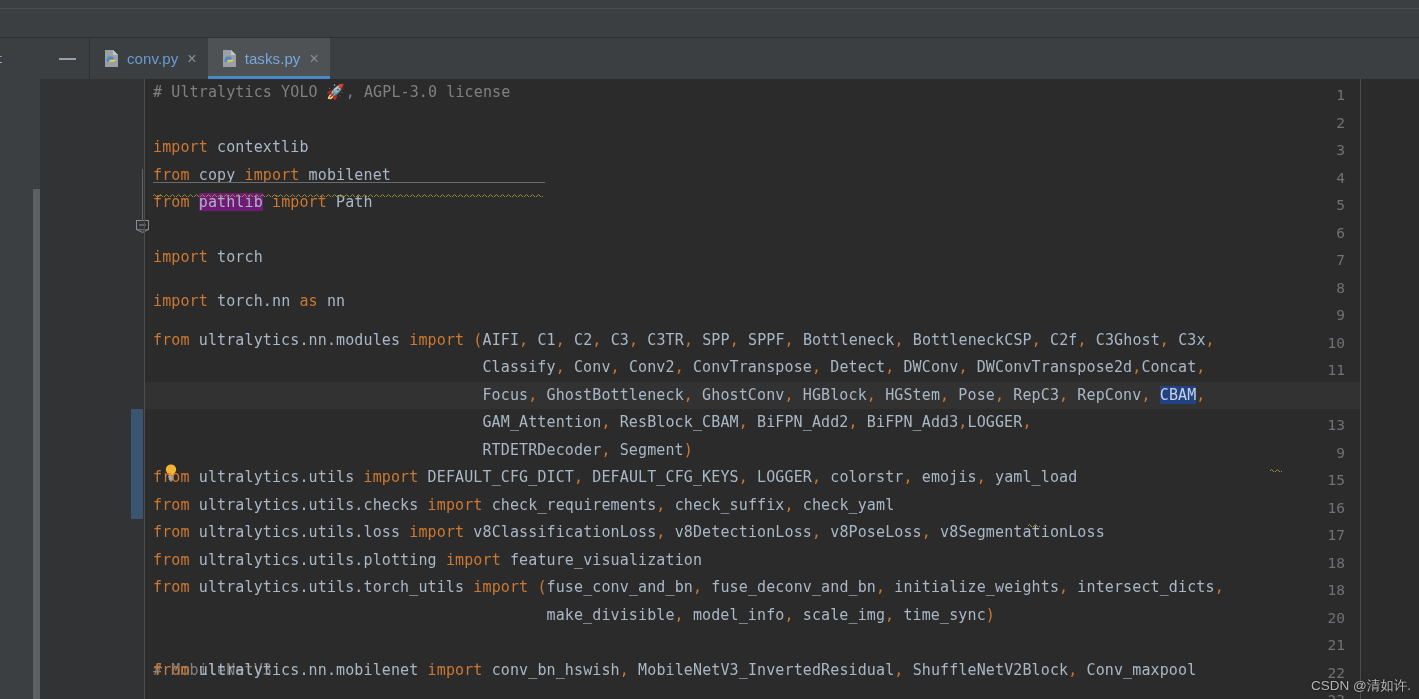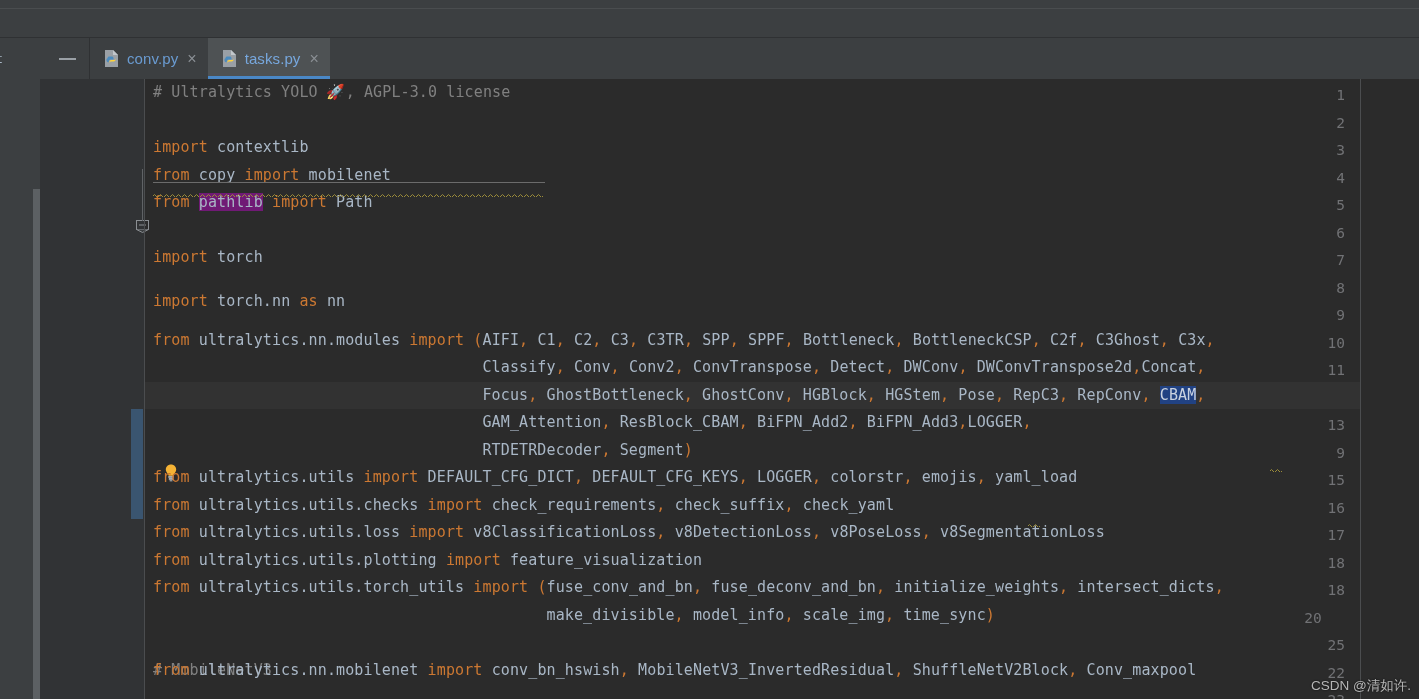--- a/index.html
+++ b/index.html
@@ -312,22 +312,22 @@
         <div class="lineno" style="top: 250.5px;">10</div>
         <div class="lineno" style="top: 278px;">11</div>
         <div class="lineno current" style="top: 305.5px;">12</div>
         <div class="lineno" style="top: 333px;">13</div>
         <div class="lineno" style="top: 360.5px;">9</div>
         <div class="lineno" style="top: 388px;">15</div>
         <div class="lineno" style="top: 415.5px;">16</div>
         <div class="lineno" style="top: 443px;">17</div>
         <div class="lineno" style="top: 470.5px;">18</div>
         <div class="lineno" style="top: 498px;">18</div>
-        <div class="lineno" style="top: 525.5px; text-align: center;">20</div>
-        <div class="lineno" style="top: 553px;">25</div>
+        <div class="lineno" style="top: 525.5px;">20</div>
+        <div class="lineno" style="top: 553px;">21</div>
         <div class="lineno" style="top: 580.5px;">22</div>
         <div class="lineno" style="top: 608px;">23</div>
       </div>
 
     <div class="change-bar modified" style="top:330px;height:110px;"></div>
 
     <div class="fold-marker" style="top:139px;">
       <svg width="13" height="13" viewBox="0 0 13 13">
         <rect x="0.5" y="0.5" width="12" height="9" fill="none" stroke="#8b8f93"></rect>
         <path d="M0.5 9.5 L6.5 12.5 L12.5 9.5" fill="#3c3f41" stroke="#8b8f93"></path>

